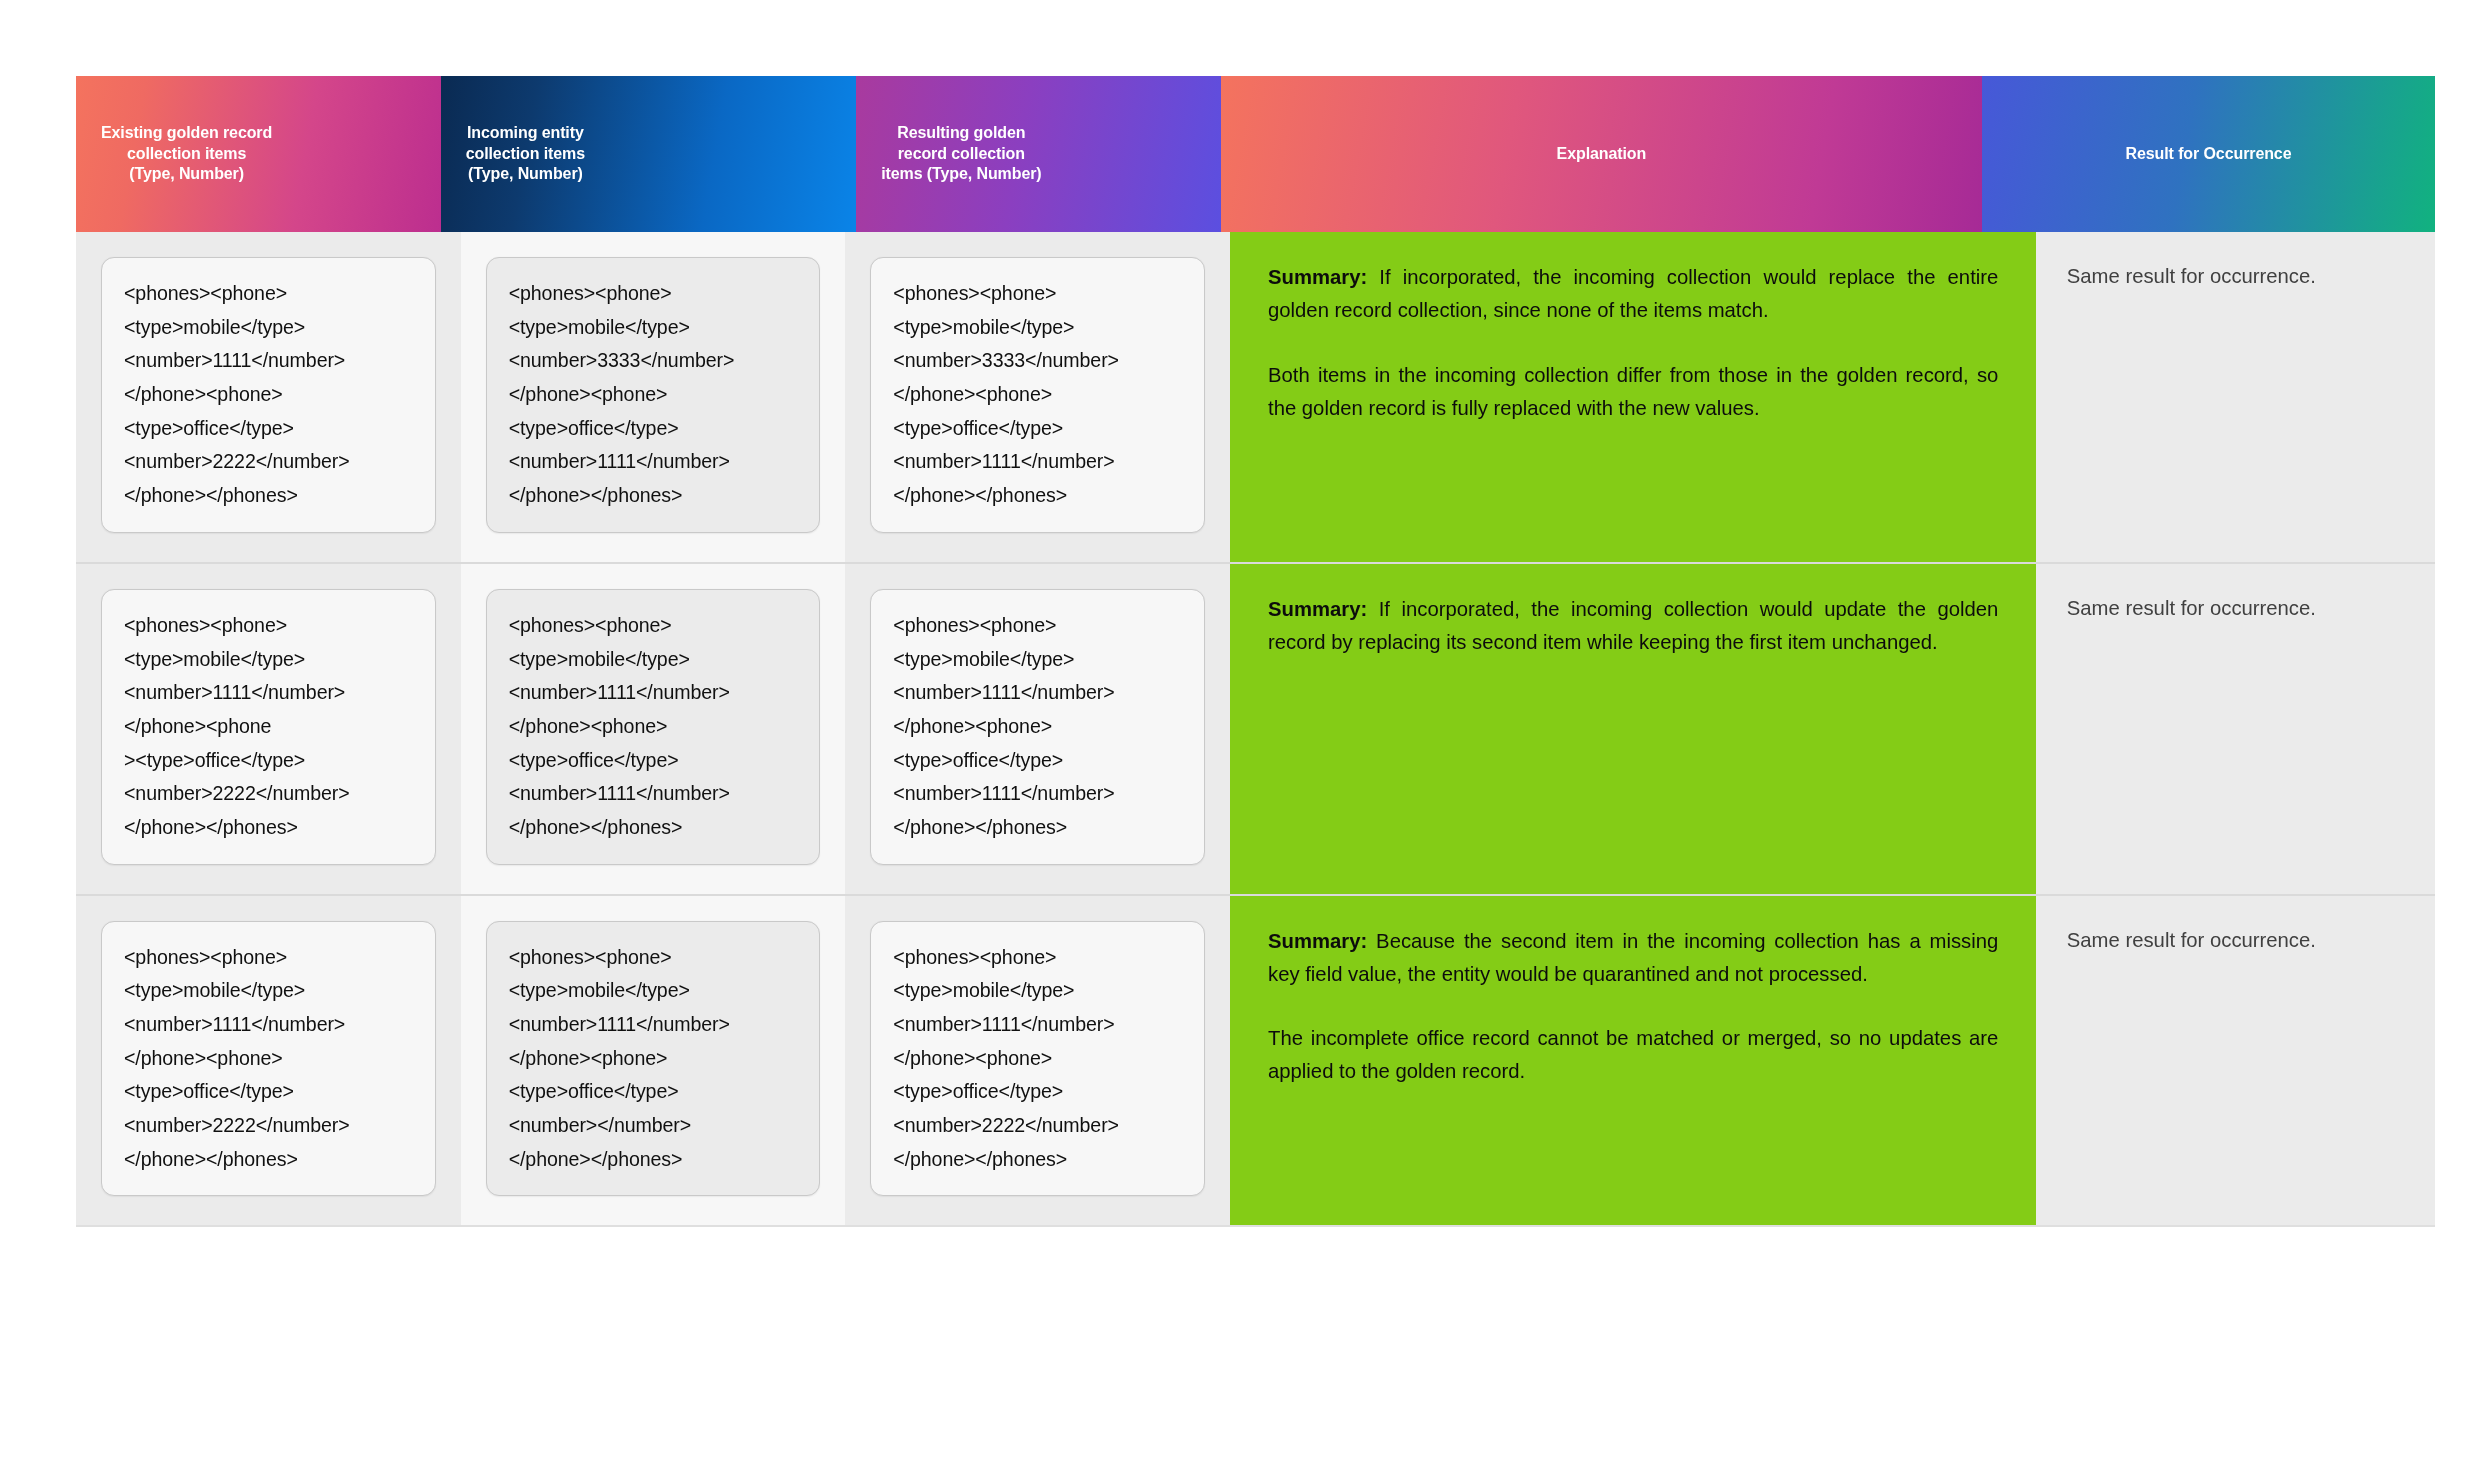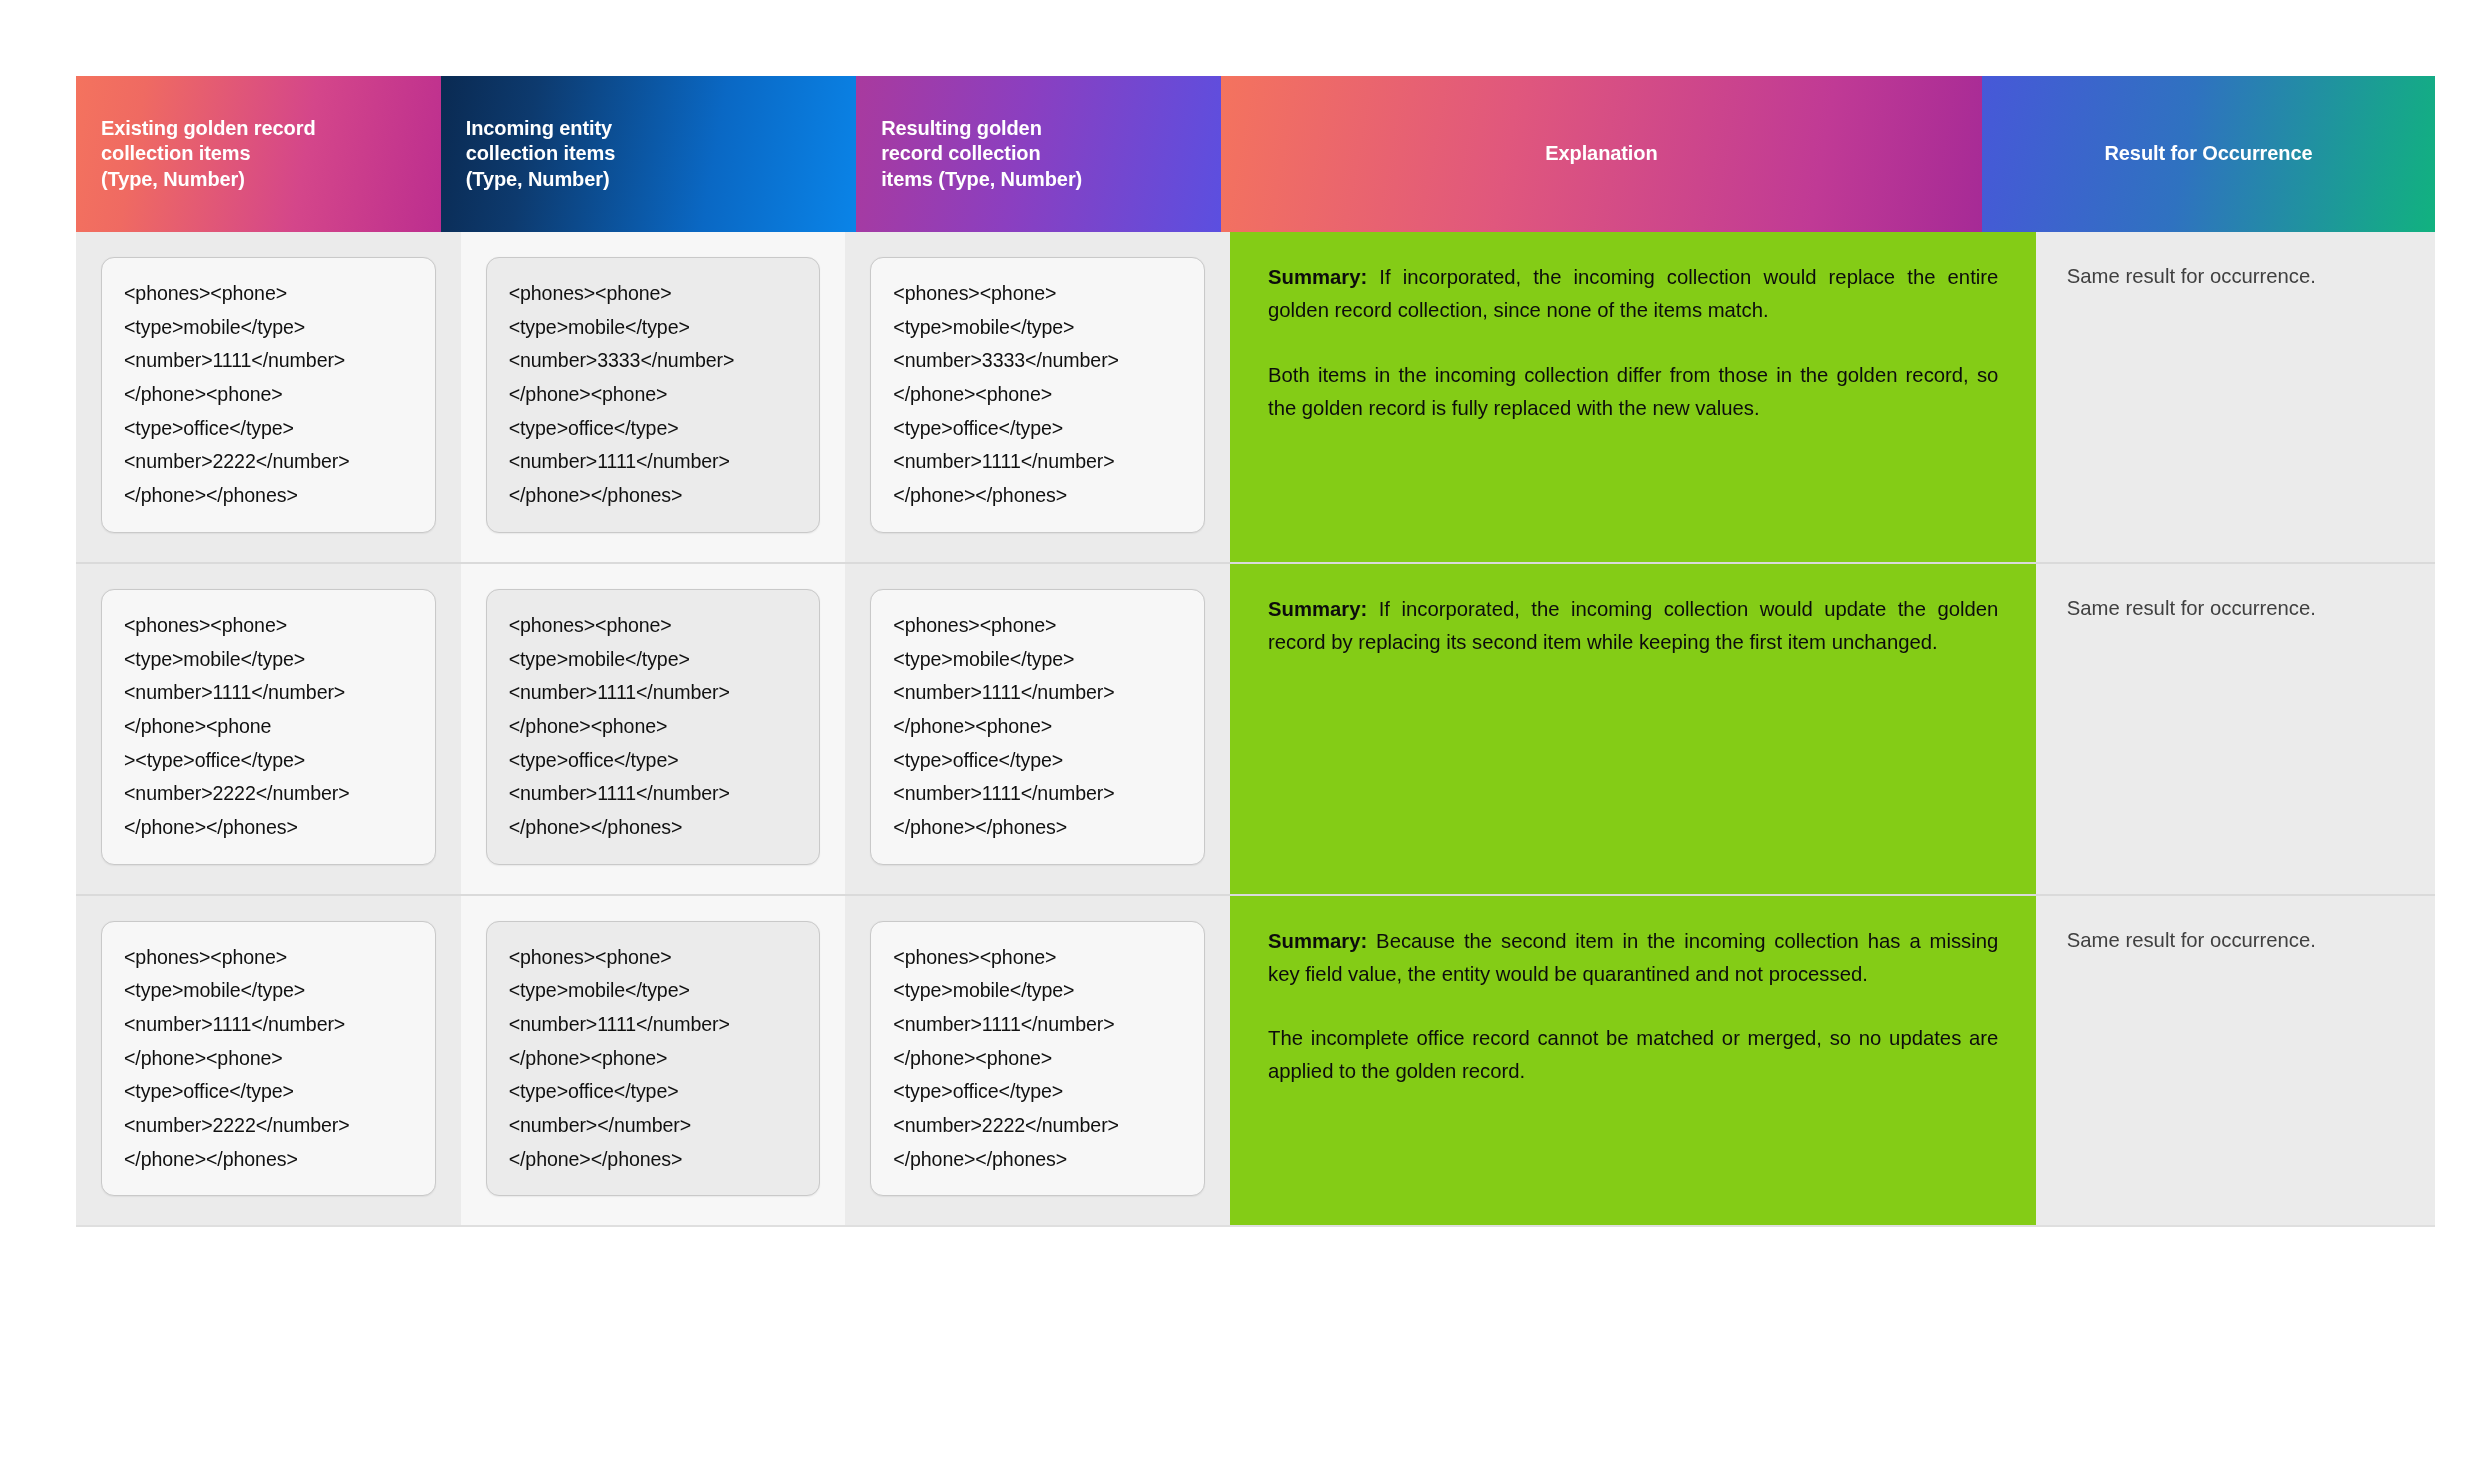--- a/index.html
+++ b/index.html
@@ -27,24 +27,25 @@
     display: flex;
     width: 100%;
     height: 156px;
   }
   .th {
     box-sizing: border-box;
     display: flex;
     align-items: center;
     color: #ffffff;
     font-weight: bold;
-    font-size: 20px;
+    font-size: 16px;
     line-height: 1.28;
     letter-spacing: -0.1px;
     padding: 0 25px;
+    text-align: center;
   }
   .th-c1 { width: 385px; background: linear-gradient(100deg, #f4735e 0%, #ef6a62 18%, #d4468a 62%, #bc2e8f 100%); }
   .th-c2 { width: 439px; background: linear-gradient(100deg, #0a2a52 0%, #0d3a6e 22%, #0a68c4 65%, #0a84e8 100%); }
   .th-c3 { width: 385px; background: linear-gradient(100deg, #a93a9e 0%, #8b3fc0 45%, #5b4fe0 100%); }
   .th-c4 { width: 807px; background: linear-gradient(100deg, #f4735e 0%, #e0577d 38%, #c03a95 78%, #a62a96 100%); justify-content: center; }
   .th-c5 { width: 479px; background: linear-gradient(100deg, #4758d8 0%, #2f72c0 45%, #11b27f 100%); justify-content: center; }
   .th-text { white-space: pre-line; }
 
   
   .body-rows { width: 100%; }

